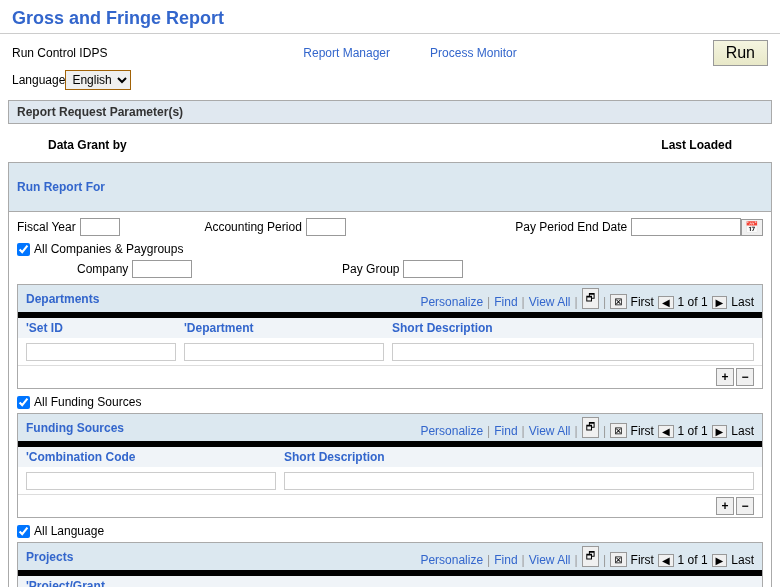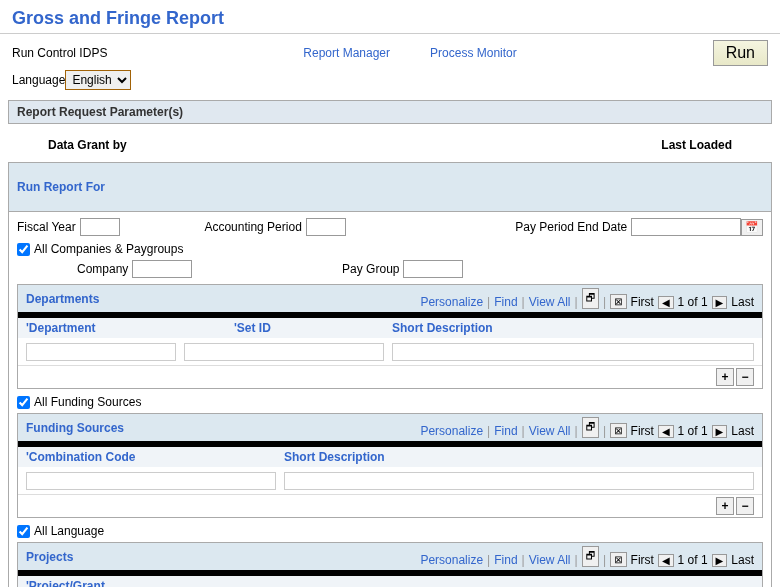--- a/index.html
+++ b/index.html
@@ -322,22 +322,22 @@
             <span class="pipe">|</span>
             <button class="icon-btn">⊠</button>
             <span>First</span>
             <button class="nav-btn">◀</button>
             <span class="nav-count">1 of 1</span>
             <button class="nav-btn">▶</button>
             <span>Last</span>
           </div>
         </div>
         <div class="col-headers">
+          <span class="col-header col-setid">'Set ID</span>
           <span class="col-header col-dept">'Department</span>
-          <span class="col-header col-setid">'Set ID</span>
           <span class="col-header col-shortdesc">Short Description</span>
         </div>
         <div class="data-row-area">
           <div class="row-cell col-setid"></div>
           <div class="row-cell col-dept"></div>
           <div class="row-cell col-shortdesc"></div>
         </div>
         <div class="add-remove-row">
           <button class="add-btn">+</button>
           <button class="remove-btn">−</button>

